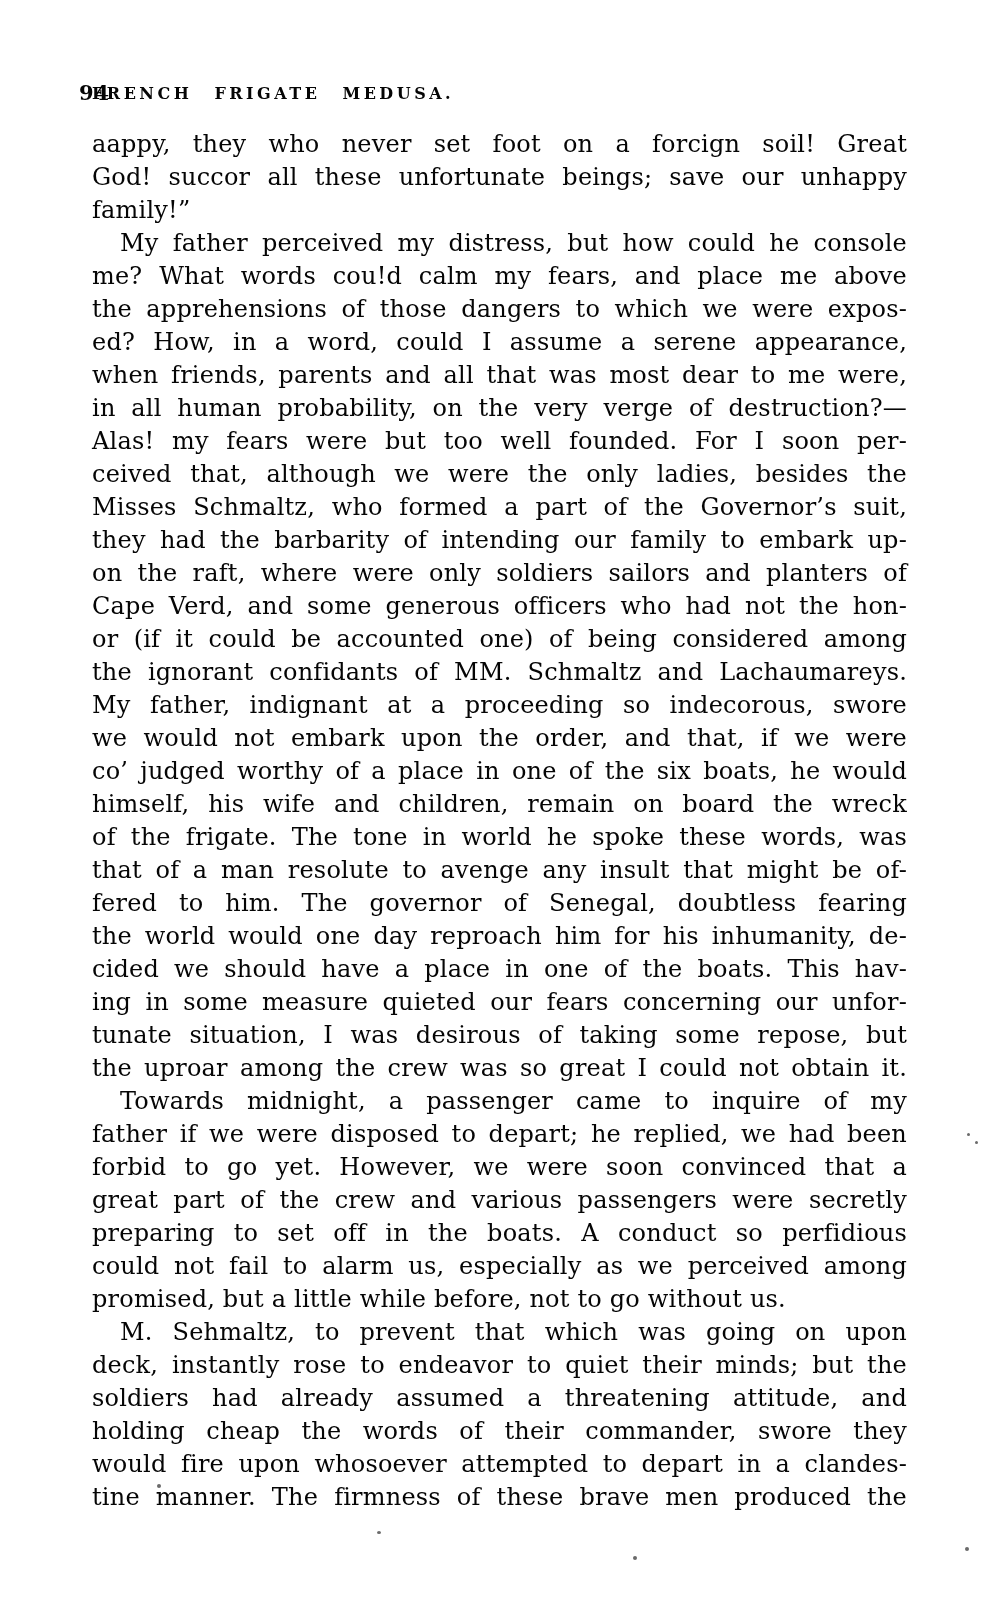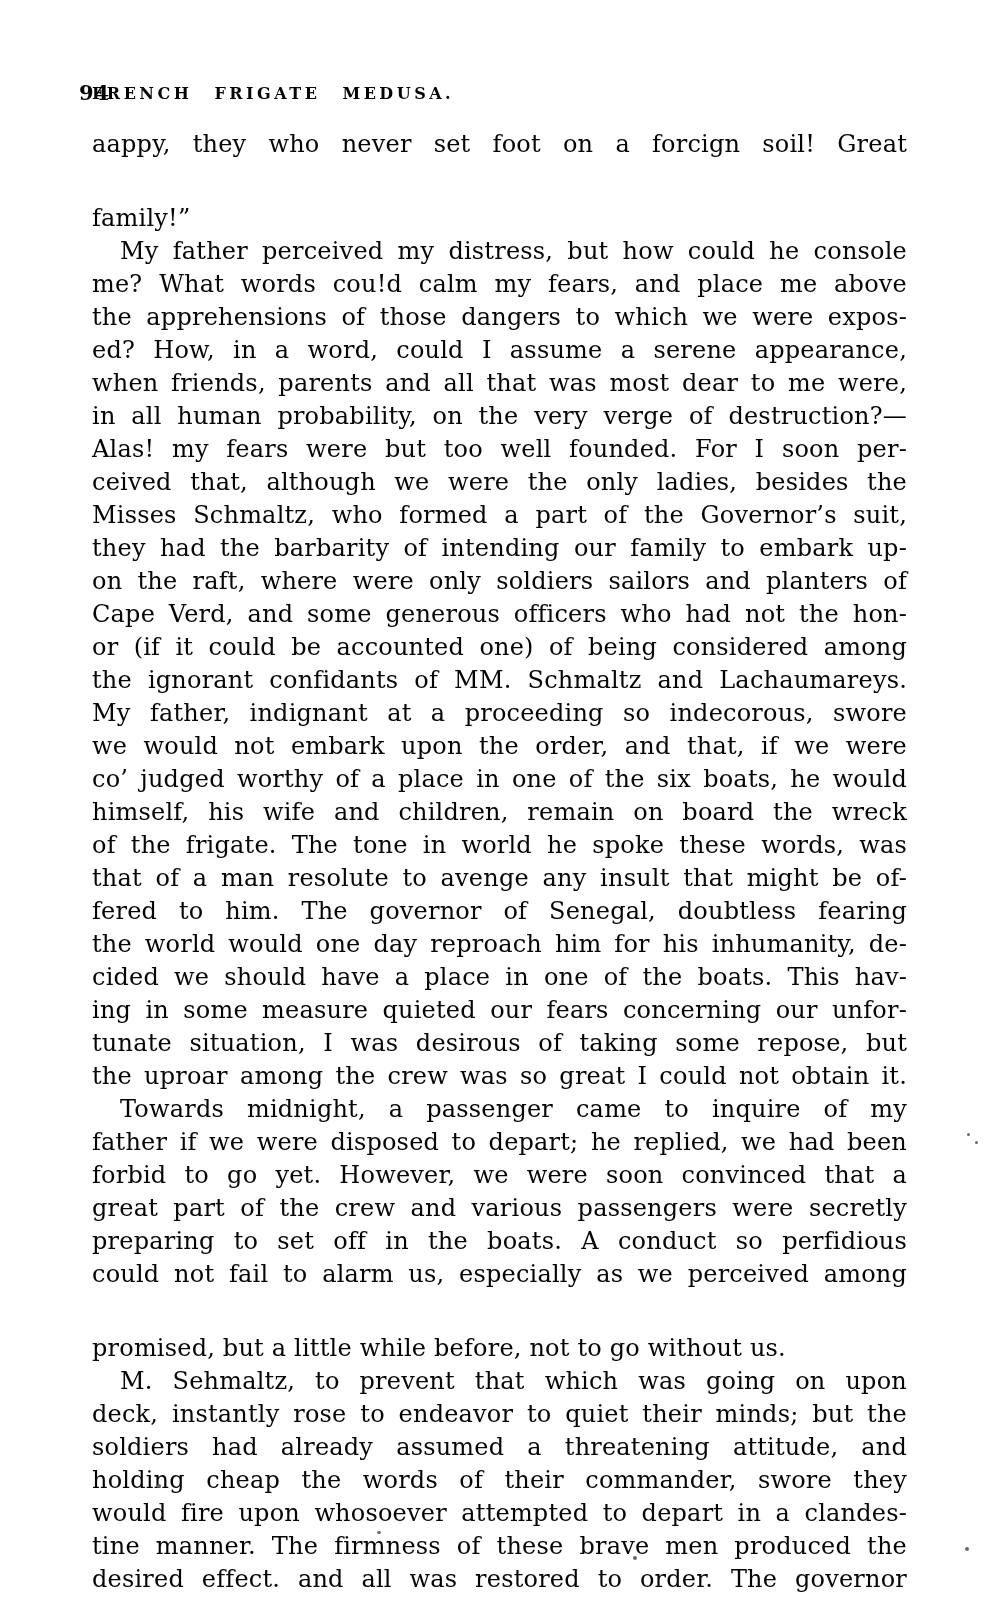--- a/index.html
+++ b/index.html
@@ -21,32 +21,33 @@
   .body-text {
     position:absolute; left:92px; top:128px; width:815px;
     font-weight:normal; font-size:24px;
   }
   .line {
     height:33px; line-height:33px;
     text-align:justify; -moz-text-align-last:justify; text-align-last:justify;
     letter-spacing:0.2px;
   }
   .line.indent { text-indent:28px; }
-  .line.endline { text-align:right; -moz-text-align-last:left; text-align-last:left;margin-top:41px; }
+  .line.endline { text-align:right; -moz-text-align-last:left; text-align-last:left; }
   .speck { position:absolute; background:#6a6a6a; border-radius:50%; }
 </style>
 </head>
 <body>
 
 <div class="page">
   <div class="header-num">94</div>
   <div class="header-title">FRENCH FRIGATE MEDUSA.</div>
   <div class="body-text" id="body-text">
       <div>
         <div class="line">aappy, they who never set foot on a forcign soil!  Great</div>
+        <div class="line">God! succor all these unfortunate beings; save our unhappy</div>
         <div class="line endline">family!”</div>
       </div>
       <div>
         <div class="line indent">My father perceived my distress, but how could he console</div>
         <div class="line">me?   What words cou!d calm my fears, and place me above</div>
         <div class="line">the apprehensions of those dangers to which we were expos-</div>
         <div class="line">ed?   How, in a word, could I assume a serene appearance,</div>
         <div class="line">when friends, parents and all that was most dear to me were,</div>
         <div class="line">in all human probability, on the very verge of destruction?—</div>
         <div class="line">Alas! my fears were but too well founded.   For I soon per-</div>
@@ -79,21 +80,20 @@
         <div class="line">could not fail to alarm us, especially as we perceived among</div>
         <div class="line endline">promised, but a little while before, not to go without us.</div>
       </div>
       <div>
         <div class="line indent">M. Sehmaltz, to prevent that which was going on upon</div>
         <div class="line">deck, instantly rose to endeavor to quiet their minds; but the</div>
         <div class="line">soldiers had already assumed a threatening attitude, and</div>
         <div class="line">holding cheap the words of their commander, swore they</div>
         <div class="line">would fire upon whosoever attempted to depart in a clandes-</div>
         <div class="line">tine manner.   The firmness of these brave men produced the</div>
-        <div class="line">desired effect. and all was restored to order.   The governor</div>
       </div>
     </div>
 <div class="speck" style="left: 967px; top: 1133px; width: 3px; height: 3px;"></div>
     <div class="speck" style="left: 975px; top: 1141px; width: 3px; height: 3px;"></div>
     <div class="speck" style="left: 157px; top: 1484px; width: 4px; height: 4px;"></div>
     <div class="speck" style="left: 377px; top: 1531px; width: 4px; height: 3px;"></div>
     <div class="speck" style="left: 633px; top: 1556px; width: 4px; height: 4px;"></div>
     <div class="speck" style="left: 965px; top: 1547px; width: 4px; height: 4px;"></div>
   </div>
 

